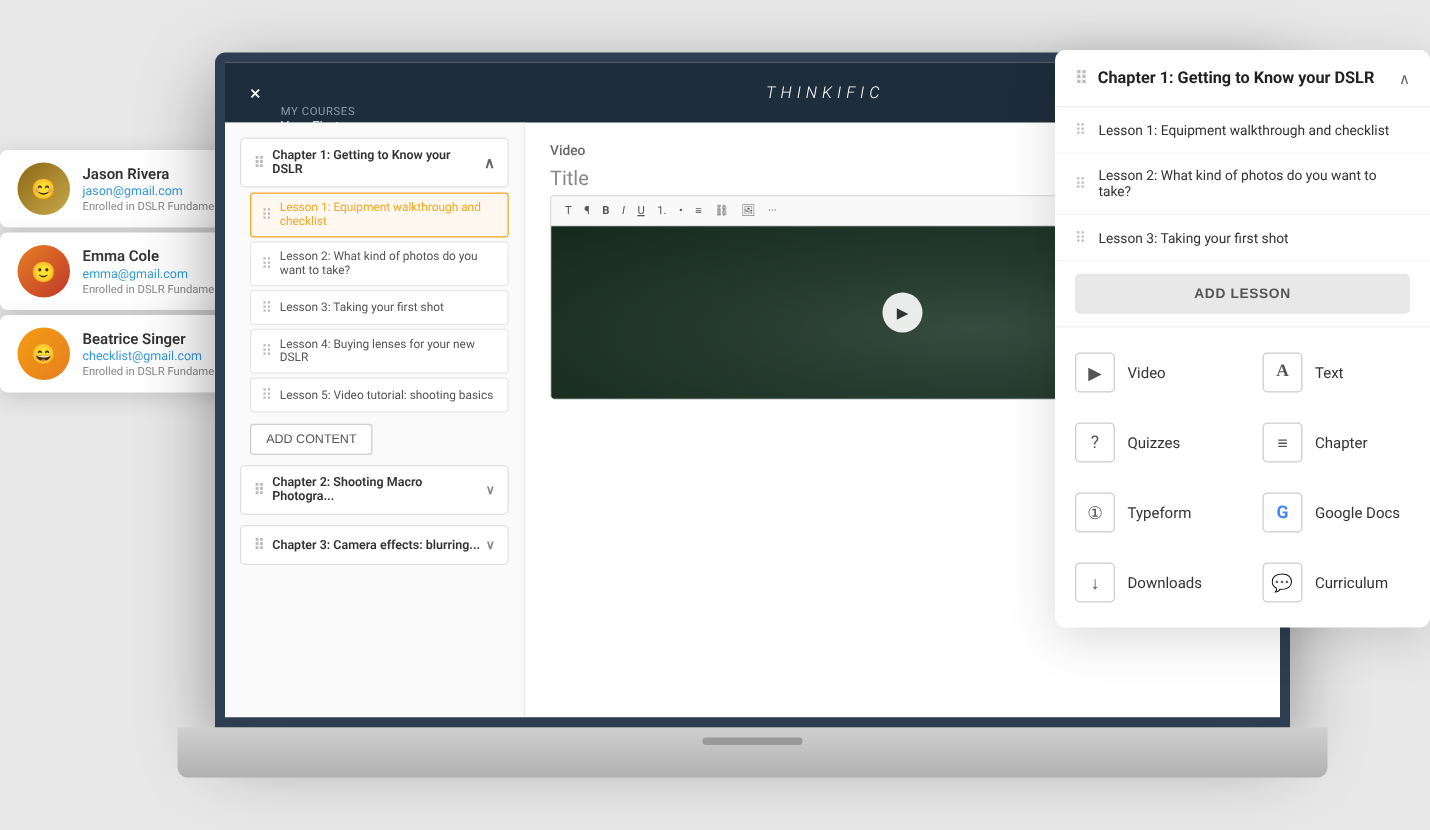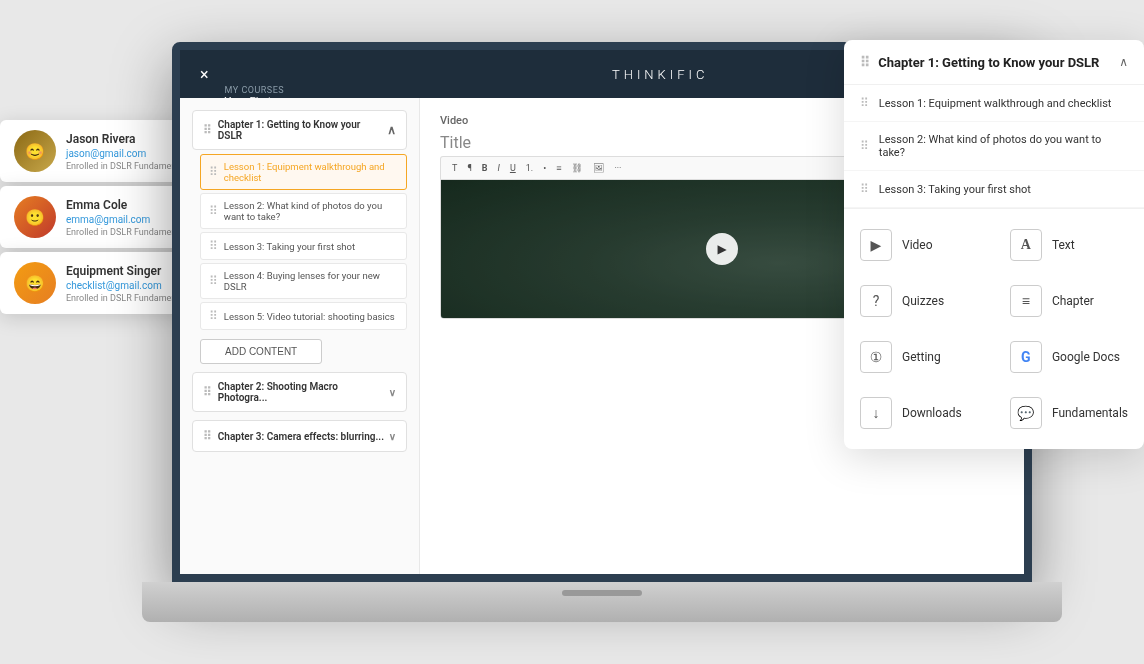--- a/index.html
+++ b/index.html
@@ -107,20 +107,21 @@
       display: flex;
       align-items: center;
       gap: 4px;
     }
 
     .app-logo {
       font-size: 13px;
       letter-spacing: 4px;
       color: white;
       font-weight: 300;
+      font-style: italic;
     }
 
     .header-spacer { flex: 1; }
 
     
     .nav-tabs {
       display: flex;
       border-bottom: 1px solid #e0e0e0;
       padding: 0 20px;
       background: white;
@@ -208,21 +209,21 @@
     }
 
     .lesson-item.active {
       background: #fff8f0;
       border-color: #f5a623;
       color: #f5a623;
     }
 
     .add-content-btn {
       display: inline-block;
-      padding: 6px 24px;
+      padding: 6px 12px;
       border: 1px solid #ccc;
       border-radius: 3px;
       font-size: 10px;
       color: #555;
       cursor: pointer;
       margin-top: 6px;
       background: white;
     }
 
     
@@ -487,21 +488,21 @@
         <div class="user-name">Emma Cole</div>
         <div class="user-email">emma@gmail.com</div>
         <div class="user-enrolled">Enrolled in DSLR Fundamentals</div>
       </div>
     </div>
     <div class="user-card">
       <div class="user-avatar avatar-3">
         <span style="color:white; font-weight:bold; font-size:16px;">😄</span>
       </div>
       <div class="user-info">
-        <div class="user-name">Equipment Singer</div>
+        <div class="user-name">Beatrice Singer</div>
         <div class="user-email">checklist@gmail.com</div>
         <div class="user-enrolled">Enrolled in DSLR Fundamentals</div>
       </div>
     </div>
   </div>
 
   <div class="laptop-wrapper">
     <div class="laptop-screen">
       <div class="app-container">
 
@@ -626,50 +627,51 @@
       <div class="panel-lesson">
         <span class="drag-dots">⠿</span>
         <span>Lesson 2: What kind of photos do you want to take?</span>
       </div>
       <div class="panel-lesson">
         <span class="drag-dots">⠿</span>
         <span>Lesson 3: Taking your first shot</span>
       </div>
     </div>
 
+    <button class="add-lesson-btn">ADD LESSON</button>
 
     <div class="lesson-types">
       <div class="lesson-type">
         <div class="type-icon">▶</div>
         <span>Video</span>
       </div>
       <div class="lesson-type">
         <div class="type-icon" style="font-family: serif; font-weight:bold;">A</div>
         <span>Text</span>
       </div>
       <div class="lesson-type">
         <div class="type-icon">?</div>
         <span>Quizzes</span>
       </div>
       <div class="lesson-type">
         <div class="type-icon">≡</div>
         <span>Chapter</span>
       </div>
       <div class="lesson-type">
         <div class="type-icon">①</div>
-        <span>Getting</span>
+        <span>Typeform</span>
       </div>
       <div class="lesson-type">
         <div class="type-icon" style="font-weight:bold; color:#4285f4;">G</div>
         <span>Google Docs</span>
       </div>
       <div class="lesson-type">
         <div class="type-icon">↓</div>
         <span>Downloads</span>
       </div>
       <div class="lesson-type">
         <div class="type-icon">💬</div>
-        <span>Fundamentals</span>
+        <span>Curriculum</span>
       </div>
     </div>
   </div>
 
 </div>
 
 </body></html>

